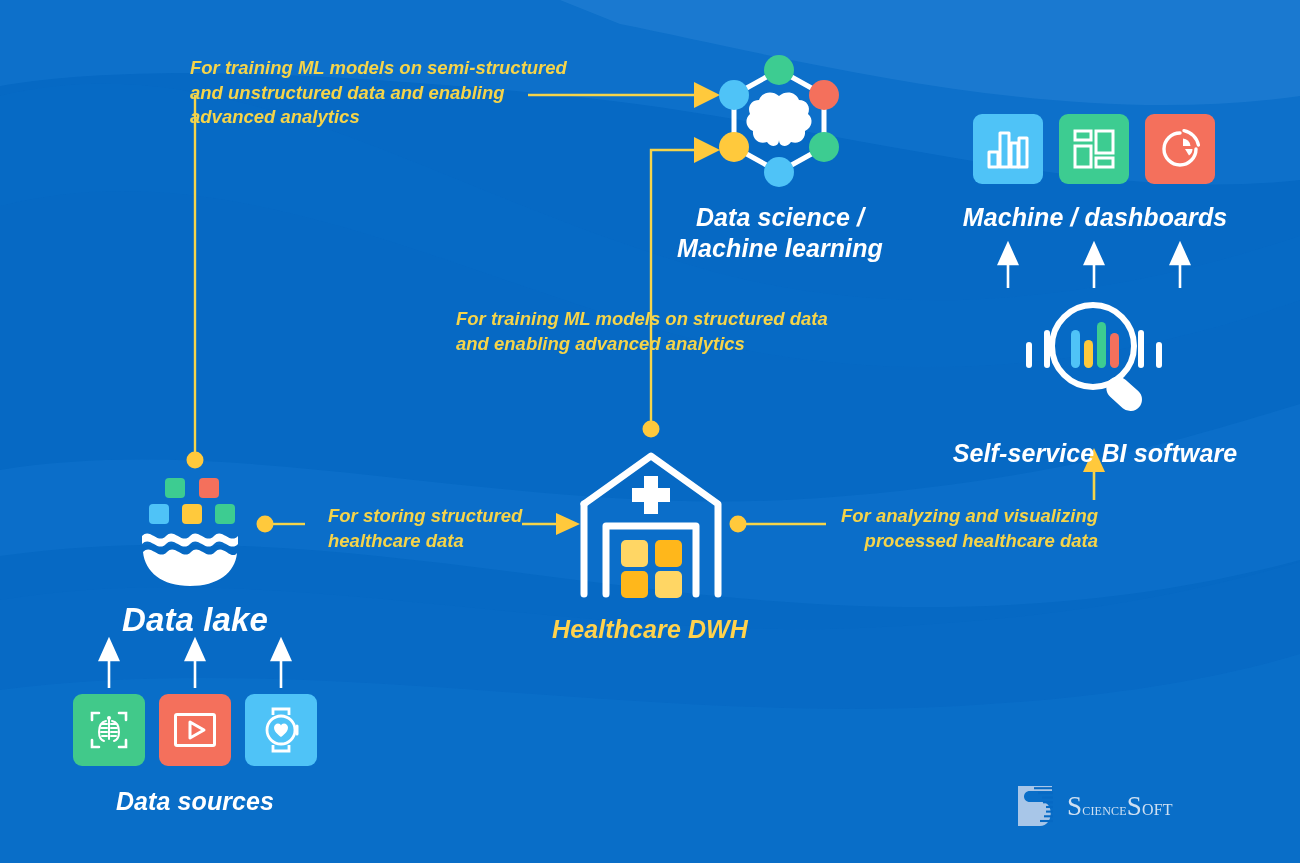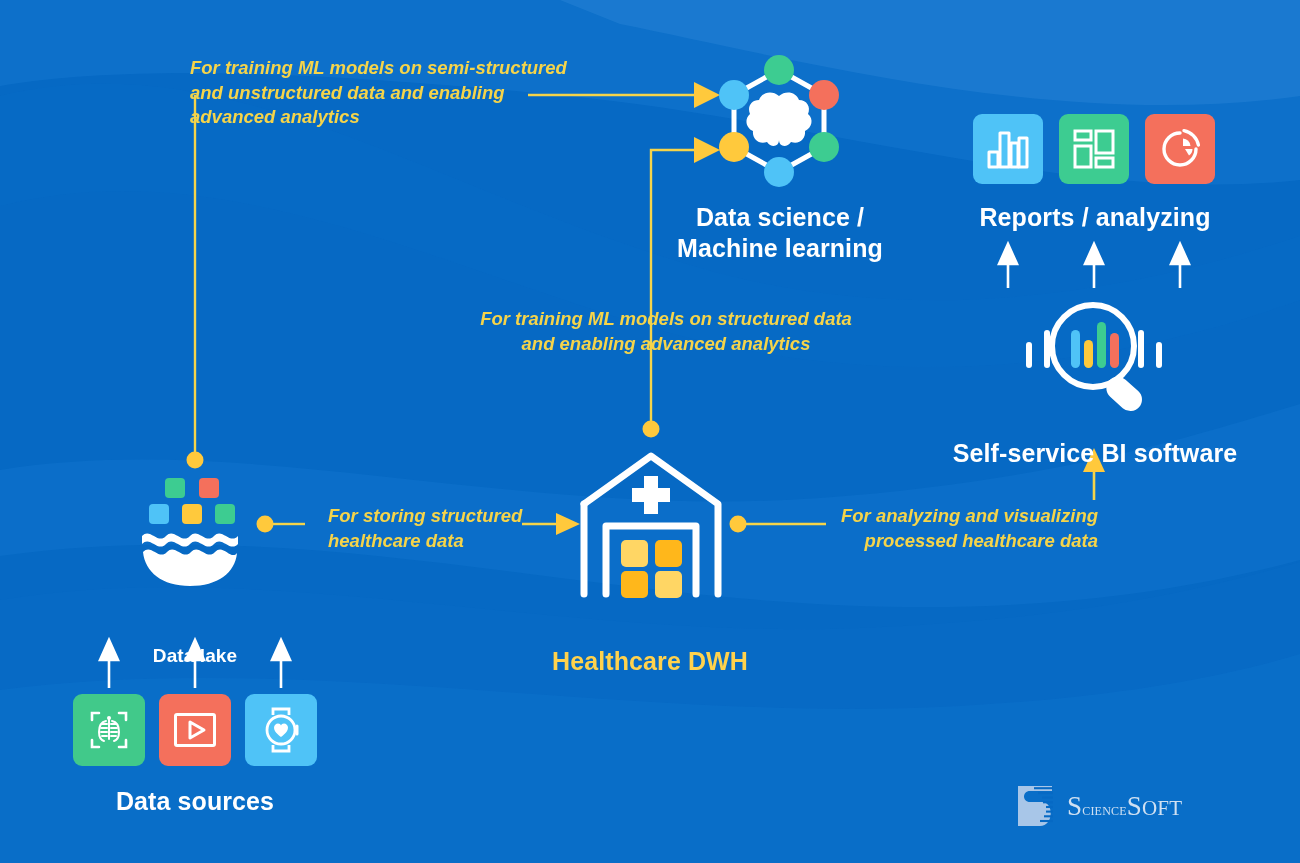--- a/index.html
+++ b/index.html
@@ -17,20 +17,21 @@
   #bg-waves { position: absolute; inset: 0; width: 1300px; height: 863px; }
 
   .node-label {
     position: absolute;
     font-weight: bold;
     color: #ffffff;
     text-align: center;
     line-height: 1.22;
     letter-spacing: 0.1px;
     white-space: pre-line;
+    font-style: italic;
   }
   .node-label.yellow { color: #ffd24d; }
 
   .ann {
     position: absolute;
     color: #f5d44a;
     font-style: italic;
     font-weight: bold;
     font-size: 18.5px;
     line-height: 1.33;
@@ -102,21 +103,21 @@
         <polygon points="1085,264 1094,244 1103,264"></polygon>
       <line x1="1180" y1="288" x2="1180" y2="262"></line>
         <polygon points="1171,264 1180,244 1189,264"></polygon>
     </g>
   </svg>
 
   <div class="ann" style="left:190px; top:56px; width:400px;">For training ML models on semi-structured
 and unstructured data and enabling
 advanced analytics</div>
 
-  <div class="ann" style="left:456px; top:307px; width:420px;text-align:center;">For training ML models on structured data
+  <div class="ann" style="left:456px; top:307px; width:420px;">For training ML models on structured data
 and enabling advanced analytics</div>
 
   <div class="ann" style="left:328px; top:504px; width:210px;">For storing structured
 healthcare data</div>
 
   <div class="ann right" style="left:826px; top:504px; width:272px;font-style:italic;">For analyzing and visualizing
 processed healthcare data</div>
 
   <div class="tile" style="left:73px; top:694px; width:72px; height:72px; background:#41c98a;">
     <svg width="42" height="42" viewBox="0 0 42 42">
@@ -167,36 +168,36 @@
       <rect x="29" y="0" width="20" height="20" rx="4" fill="#3dcc91"></rect>
       <rect x="63" y="0" width="20" height="20" rx="4" fill="#f4705c"></rect>
       <rect x="13" y="26" width="20" height="20" rx="4" fill="#4fc3f7"></rect>
       <rect x="46" y="26" width="20" height="20" rx="4" fill="#ffc93c"></rect>
       <rect x="79" y="26" width="20" height="20" rx="4" fill="#3dcc91"></rect>
       <path d="M6,58 C14,49 22,67 30,58 C38,49 46,67 54,58 C62,49 70,67 78,58 C86,49 94,67 102,58 L102,66 C94,75 86,57 78,66 C70,75 62,57 54,66 C46,75 38,57 30,66 C22,75 14,57 6,66 Z" fill="#fff"></path>
       <path d="M7,74 C15,65 23,83 31,74 C39,65 47,83 55,74 C63,65 71,83 79,74 C87,65 95,83 101,75 C99,95 82,108 54,108 C26,108 9,94 7,74 Z" fill="#fff"></path>
     </svg>
   </div>
 
-  <div class="node-label" style="left:35px; top:600px; width:320px; font-size:19px;margin-top:44px;">Data lake</div>
+  <div class="node-label" style="left:35px; top:600px; width:320px; font-size:33px;">Data lake</div>
 
   <div class="icon-wrap" style="left:580px; top:450px;">
     <svg width="142" height="148" viewBox="0 0 142 148">
       <path d="M4,54 L71,6 L138,54 L138,144" fill="none" stroke="#fff" stroke-width="7" stroke-linejoin="round" stroke-linecap="round"></path>
       <path d="M4,54 L4,144" fill="none" stroke="#fff" stroke-width="7" stroke-linecap="round"></path>
       <path d="M26,144 L26,76 L116,76 L116,144" fill="none" stroke="#fff" stroke-width="7" stroke-linejoin="round" stroke-linecap="round"></path>
       <path d="M64,26 L78,26 L78,38 L90,38 L90,52 L78,52 L78,64 L64,64 L64,52 L52,52 L52,38 L64,38 Z" fill="#fff"></path>
       <rect x="41" y="90" width="27" height="27" rx="5" fill="#ffd664"></rect>
       <rect x="75" y="90" width="27" height="27" rx="5" fill="#ffb71b"></rect>
       <rect x="41" y="121" width="27" height="27" rx="5" fill="#ffb71b"></rect>
       <rect x="75" y="121" width="27" height="27" rx="5" fill="#ffd664"></rect>
     </svg>
   </div>
 
-  <div class="node-label yellow" style="left:480px; top:614px; width:340px; font-size:25px;margin-top:32px;">Healthcare DWH</div>
+  <div class="node-label yellow" style="left:480px; top:614px; width:340px; font-size:25px;">Healthcare DWH</div>
 
   <div class="icon-wrap" style="left:706px; top:48px;">
     <svg width="146" height="146" viewBox="0 0 146 146">
       <g stroke="#fff" stroke-width="5" stroke-linecap="round">
         <line x1="73" y1="22" x2="28" y2="47"></line>
         <line x1="73" y1="22" x2="118" y2="47"></line>
         <line x1="28" y1="47" x2="28" y2="99"></line>
         <line x1="118" y1="47" x2="118" y2="99"></line>
         <line x1="28" y1="99" x2="73" y2="124"></line>
         <line x1="118" y1="99" x2="73" y2="124"></line>
@@ -239,21 +240,21 @@
 
   <div class="tile" style="left:1145px; top:114px; width:70px; height:70px; background:#f4705c;">
     <svg width="44" height="44" viewBox="0 0 44 44">
       <path d="M22,6 A16,16 0 1,0 38,22" fill="none" stroke="#fff" stroke-width="3.4" stroke-linecap="round"></path>
       <path d="M26,3.6 A18.5,18.5 0 0,1 40.4,18" fill="none" stroke="#fff" stroke-width="3.4" stroke-linecap="round"></path>
       <path d="M25,11.5 L25,19 L32.5,19 A8,8 0 0,0 25,11.5 Z" fill="#fff"></path>
       <path d="M27,22 L34.5,22 A8,8 0 0,1 31,28.6 Z" fill="#fff"></path>
     </svg>
   </div>
 
-  <div class="node-label" style="left:915px; top:202px; width:360px; font-size:25px;">Reports / analyzing</div>
+  <div class="node-label" style="left:915px; top:202px; width:360px; font-size:25px;">Machine / dashboards</div>
 
   <div class="icon-wrap" style="left:1018px; top:300px;">
     <svg width="152" height="112" viewBox="0 0 152 112">
       <g fill="#fff">
         <rect x="8" y="42" width="6" height="26" rx="3"></rect>
         <rect x="26" y="30" width="6" height="38" rx="3"></rect>
         <rect x="120" y="30" width="6" height="38" rx="3"></rect>
         <rect x="138" y="42" width="6" height="26" rx="3"></rect>
       </g>
       <rect x="53" y="30" width="9" height="38" rx="4.5" fill="#4fc3f7"></rect>
@@ -275,17 +276,17 @@
         <line x1="26" y1="11" x2="41" y2="11"></line>
         <line x1="30" y1="15.6" x2="41" y2="15.6"></line>
         <line x1="31" y1="20.3" x2="41" y2="20.3"></line>
         <line x1="34" y1="25" x2="41" y2="25"></line>
         <line x1="34" y1="29.6" x2="41" y2="29.6"></line>
         <line x1="32" y1="34.3" x2="41" y2="34.3"></line>
         <line x1="28" y1="39" x2="41" y2="39"></line>
       </g>
     </svg>
     <div id="logo-text">
-      <span style="font-size:27px;">S</span><span style="font-size:12px;">CIENCE</span><span style="font-size:27px;">S</span><span style="font-size:21px;text-align:right;">OFT</span>
+      <span style="font-size:27px;">S</span><span style="font-size:12px;">CIENCE</span><span style="font-size:27px;">S</span><span style="font-size:16px;text-align:right;">OFT</span>
     </div>
   </div>
 
 </div>
 
 </body></html>

